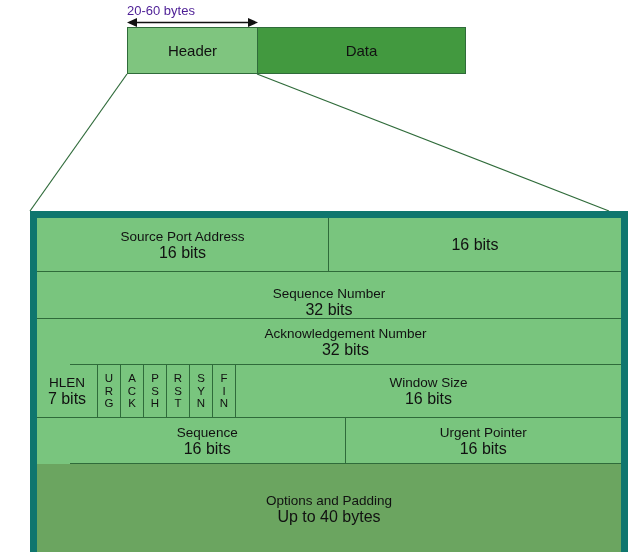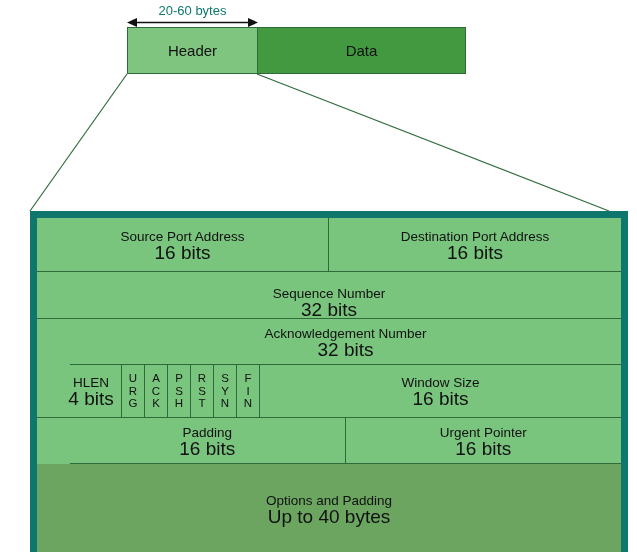--- a/index.html
+++ b/index.html
@@ -54,24 +54,23 @@
     left: 127px;
     top: 4px;
     width: 131px;
     height: 24px;
   }
   #dim-label {
     position: absolute;
     left: 0;
     top: 0;
     width: 131px;
-    text-align: center;
     font-size: 13px;
     line-height: 14px;
-    color: #0f766e;
+    color: #4c1d95;
     white-space: nowrap;
   }
   #dim-arrow-svg {
     position: absolute;
     left: 0;
     top: 13px;
     width: 131px;
     height: 11px;
     display: block;
   }
@@ -111,26 +110,26 @@
     justify-content: center;
     text-align: center;
     font-size: 13.5px;
     line-height: 16px;
     color: #111111;
     border-right: 1px solid #2f6b3a;
     background: #79c57e;
     padding: 0 2px;
   }
   .t-cell:last-child { border-right: none; }
-  .t-cell .l2 { font-size: 19px; }
+  .t-cell .l2 { font-size: 16px; }
 
   .row-h54 { height: 54px; }
   .row-h47 { height: 47px; align-items: flex-end; }
   .row-h46 { height: 46px; margin-left: 33px; }
-  .row-h53 { height: 53px; padding-left: 24px; }
+  .row-h53 { height: 53px; }
   .row-h89 { height: 89px; }
 
   .half { width: 50%; }
   .full { width: 100%; }
 
   .cell-hlen     { width: 61px; }
   .cell-reserved { width: 83px; }
   .cell-flag     { width: 23px; }
   .cell-window   { flex: 1 1 auto; }
 
@@ -175,21 +174,20 @@
   </svg>
 
   <div id="tcp-table">
 
     <div class="t-row row-h54">
       <div class="t-cell half">
         <span>Source Port Address</span>
         <span class="l2">16 bits</span>
       </div>
       <div class="t-cell half">
-        <span>Destination Port Address</span>
         <span class="l2">16 bits</span>
       </div>
     </div>
 
     <div class="t-row row-h47">
       <div class="t-cell full">
         <span>Sequence Number</span>
         <span class="l2">32 bits</span>
       </div>
     </div>
@@ -197,21 +195,21 @@
     <div class="t-row row-h46">
       <div class="t-cell full">
         <span>Acknowledgement Number</span>
         <span class="l2">32 bits</span>
       </div>
     </div>
 
     <div class="t-row row-h53">
       <div class="t-cell cell-hlen">
         <span>HLEN</span>
-        <span class="l2">4 bits</span>
+        <span class="l2">7 bits</span>
       </div>
       <div class="t-cell cell-flag">
         <span class="flag-letters">
             <span>U</span>
             <span>R</span>
             <span>G</span>
           </span>
       </div>
       <div class="t-cell cell-flag">
         <span class="flag-letters">
@@ -249,21 +247,21 @@
           </span>
       </div>
       <div class="t-cell cell-window">
         <span>Window Size</span>
         <span class="l2">16 bits</span>
       </div>
     </div>
 
     <div class="t-row row-h46">
       <div class="t-cell half">
-        <span>Padding</span>
+        <span>Sequence</span>
         <span class="l2">16 bits</span>
       </div>
       <div class="t-cell half">
         <span>Urgent Pointer</span>
         <span class="l2">16 bits</span>
       </div>
     </div>
 
     <div class="t-row row-h89 row-options">
       <div class="t-cell full">

